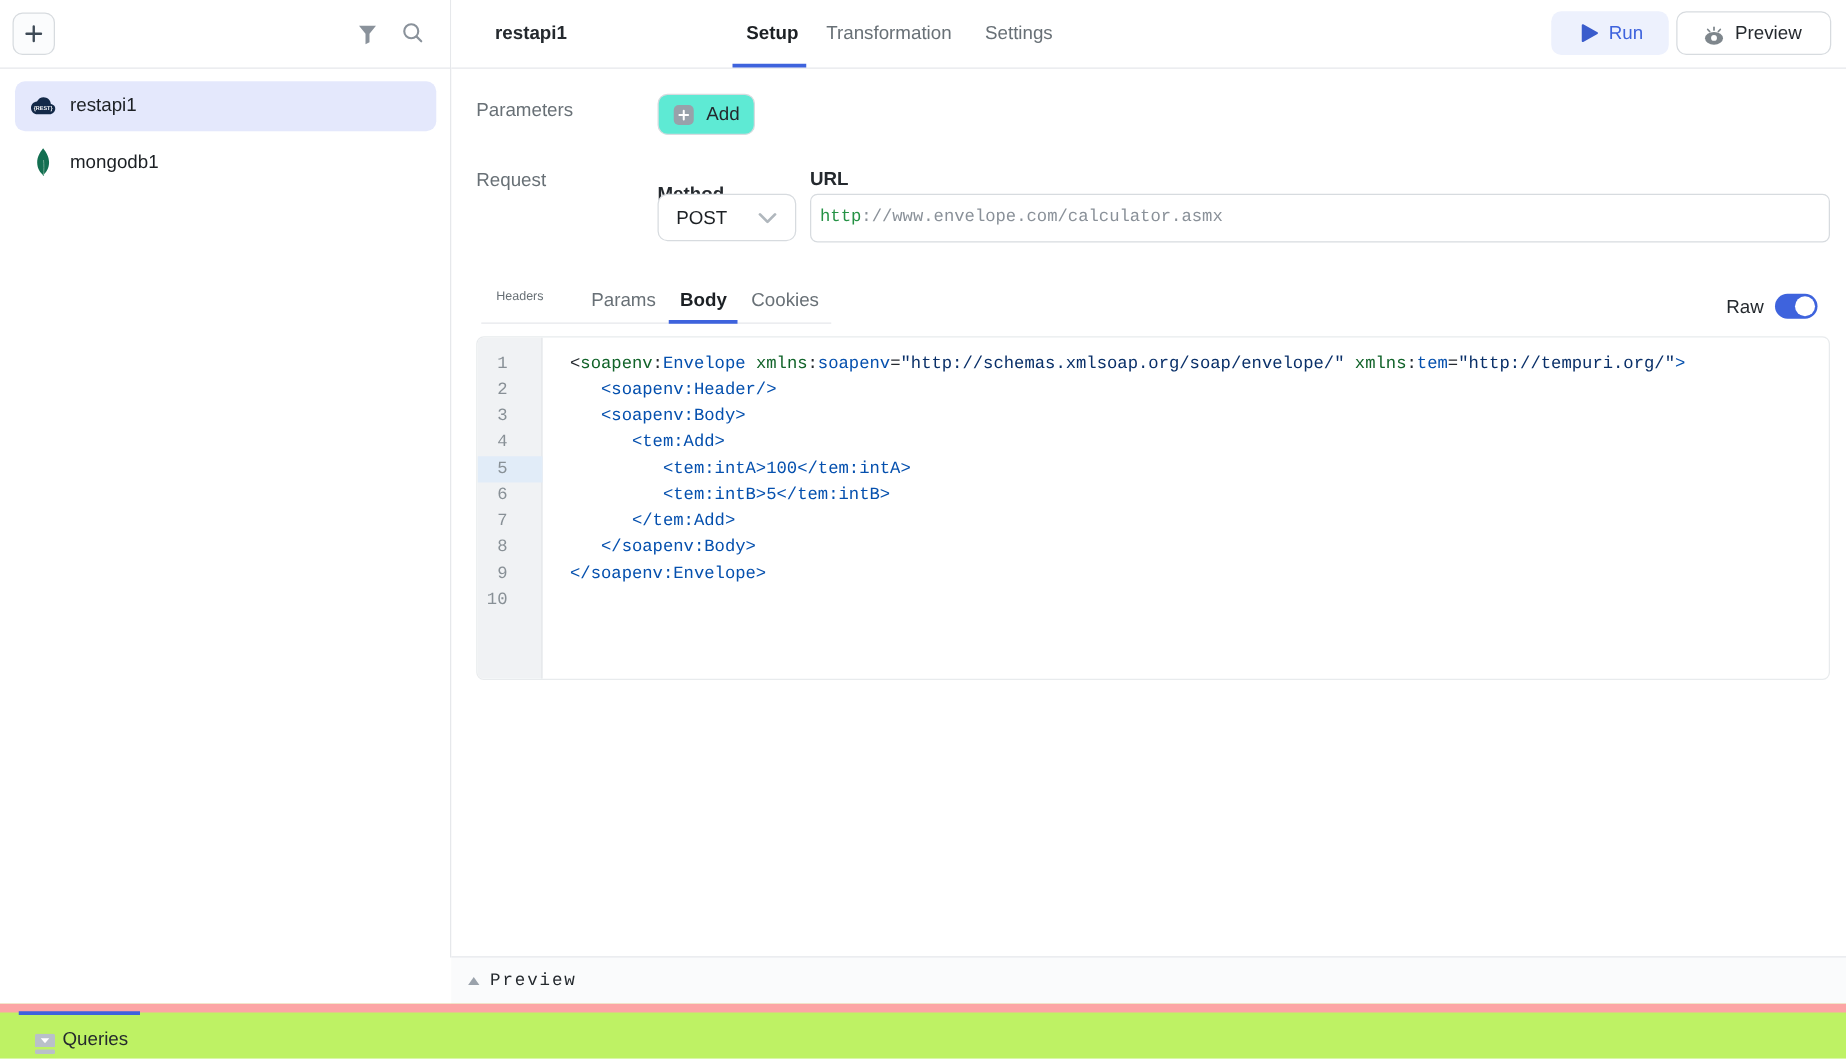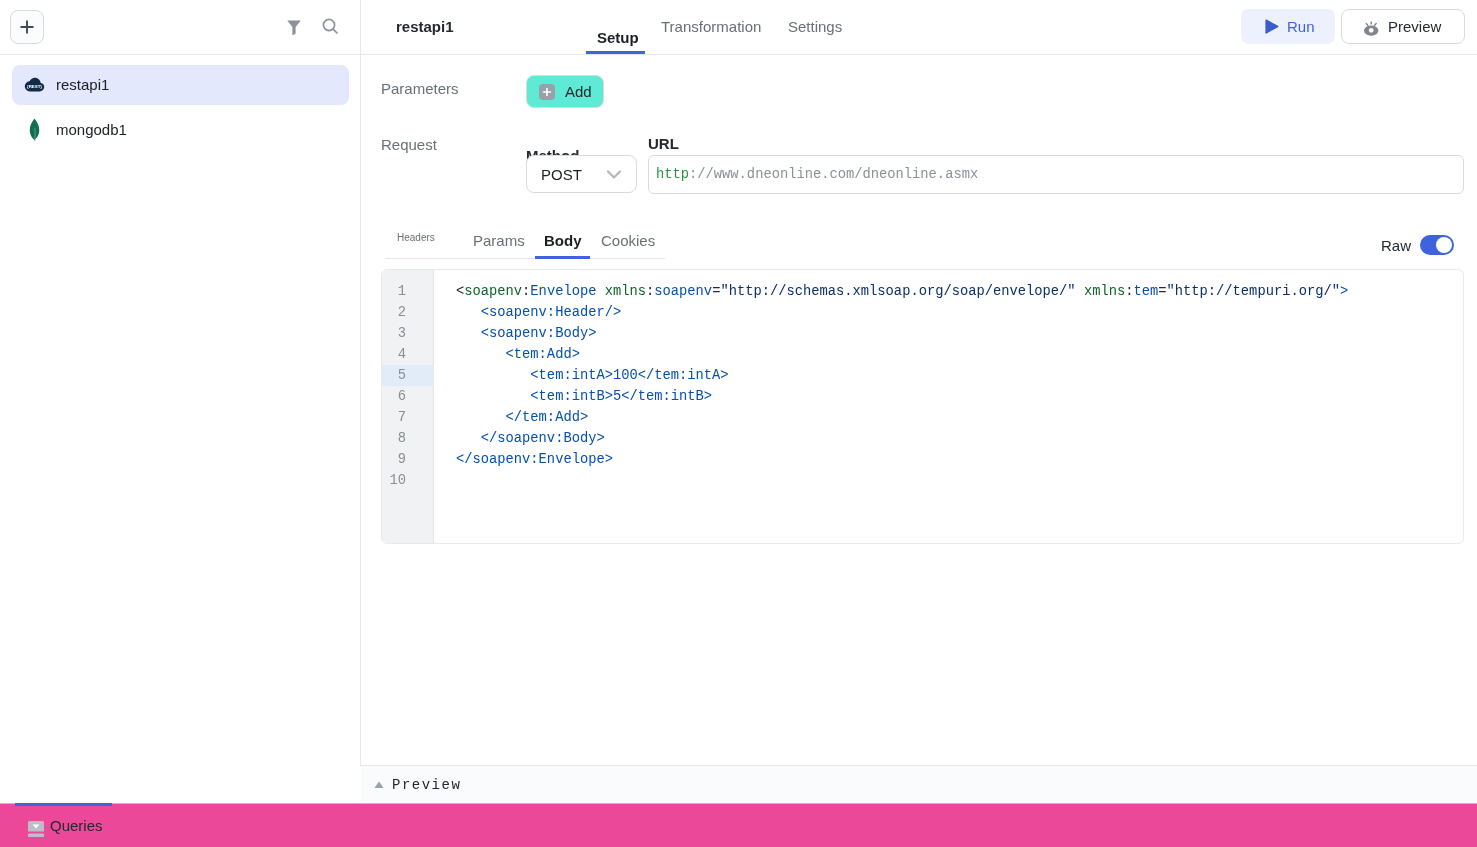--- a/index.html
+++ b/index.html
@@ -38,21 +38,21 @@
 
   <svg class="abs" style="left:29px; top:118px;" width="11" height="23" viewBox="0 0 22 46">
     <path d="M11 1 C5.5 8 1.5 15 1.5 24 C1.5 33 6 40 10 43 L11 45 L12 43 C16 40 20.5 33 20.5 24 C20.5 15 16.5 8 11 1 Z" fill="#136f51"></path>
     <path d="M11.6 20 C12.4 28 12.4 36 11.6 45.5" stroke="#6ba58f" stroke-width="1.6" fill="none"></path>
   </svg>
   <div class="abs" style="left:56px; top:110px; height:40px; line-height:40px; font-size:15px; color:#1c2024;">mongodb1</div>
 </div>
 
 <div class="abs" id="mainheader" style="left:361px; top:0; width:1116px; height:55px; border-bottom:1px solid #e6e8eb; background:#fff;">
   <div class="abs" style="left:35px; top:0; height:54px; line-height:54px; font-size:15px; font-weight:bold; color:#24292e;">restapi1</div>
-  <div class="abs" style="left:236px; top:11px; height:65px; line-height:54px; font-size:15px; font-weight:bold; color:#1c2024;">Setup</div>
+  <div class="abs" style="left:236px; top:0; height:65px; line-height:54px; font-size:15px; font-weight:bold; color:#1c2024;">Setup</div>
   <div class="abs" style="left:225px; top:51px; width:59px; height:3px; background:#3e63dd;"></div>
   <div class="abs" style="left:300px; top:0; height:54px; line-height:54px; font-size:15px; color:#687076;">Transformation</div>
   <div class="abs" style="left:427px; top:0; height:54px; line-height:54px; font-size:15px; color:#687076;">Settings</div>
 
   <div class="abs" style="left:880px; top:9px; width:94px; height:35px; background:#edf1fd; border-radius:8px;">
     <svg class="abs" style="left:22px; top:9px;" width="17" height="17" viewBox="0 0 17 17">
       <path d="M3.2 2.2 L14.6 8.5 L3.2 14.8 Z" fill="#3a5ccc" stroke="#3a5ccc" stroke-width="1.6" stroke-linejoin="round"></path>
     </svg>
     <div class="abs" style="left:46px; top:0; height:35px; line-height:35px; font-size:15px; font-weight:500; color:#3e63dd;">Run</div>
   </div>
@@ -84,21 +84,21 @@
   <div class="abs" style="left:20px; top:81px; font-size:15px; color:#687076;">Request</div>
   <div class="abs" style="left:165px; top:92px; font-size:15px; font-weight:bold; color:#24292e;">Method</div>
   <div class="abs" style="left:165px; top:100px; width:111px; height:38px; border:1px solid #d7dbdf; border-radius:8px; background:#fff;">
     <div class="abs" style="left:14px; top:0; height:37px; line-height:37px; font-size:15px; color:#1c2024;">POST</div>
     <svg class="abs" style="left:77px; top:13px;" width="20" height="12" viewBox="0 0 20 12">
       <path d="M4 2.5 L10 8.5 L16 2.5" fill="none" stroke="#b0b7bd" stroke-width="2.2" stroke-linecap="round" stroke-linejoin="round"></path>
     </svg>
   </div>
   <div class="abs" style="left:287px; top:80px; font-size:15px; font-weight:bold; color:#24292e;">URL</div>
   <div class="abs" style="left:287px; top:100px; width:816px; height:39px; border:1px solid #d7dbdf; border-radius:6px; background:#fff;">
-    <div class="abs mono" style="left:7px; top:0; height:38px; line-height:38px; font-size:13.78px;"><span style="color:#259245;">http</span><span style="color:#8a9199;">://www.dneonline.com/dneonline.asmx</span></div>
+    <div class="abs mono" style="left:7px; top:0; height:38px; line-height:38px; font-size:13.78px;"><span style="color:#259245;">http</span><span style="color:#8a9199;">://www.envelope.com/calculator.asmx</span></div>
   </div>
 
   <div class="abs" style="left:36px; top:177px; font-size:10px; color:#687076;">Headers</div>
   <div class="abs" style="left:112px; top:177px; font-size:15px; color:#687076;">Params</div>
   <div class="abs" style="left:183px; top:177px; font-size:15px; font-weight:bold; color:#1c2024;">Body</div>
   <div class="abs" style="left:240px; top:177px; font-size:15px; color:#687076;">Cookies</div>
   <div class="abs" style="left:24px; top:203px; width:280px; height:1px; background:#e6e8eb;"></div>
   <div class="abs" style="left:174px; top:201px; width:55px; height:3px; background:#3e63dd;"></div>
 
   <div class="abs" style="left:1020px; top:182px; font-size:15px; color:#24292e;">Raw</div>
@@ -130,21 +130,21 @@
   #code .p { color:#24292f; }
 </style>
 
 <div class="abs" style="left:361px; top:765px; width:1116px; height:38px; border-top:1px solid #e6e8eb; background:#fafbfc;">
   <svg class="abs" style="left:13px; top:15px;" width="10" height="8" viewBox="0 0 10 8">
     <path d="M5 0.5 L9.5 7 H0.5 Z" fill="#9aa2ab"></path>
   </svg>
   <div class="abs mono" style="left:31px; top:0; height:38px; line-height:38px; font-size:14px; letter-spacing:1.5px; color:#24292e;">Preview</div>
 </div>
 
-<div class="abs" style="left:0; top:803px; width:1477px; height:44px; border-top:1px solid #fca5a5; background:#ec4899;">
+<div class="abs" style="left:0; top:803px; width:1477px; height:44px; border-top:7px solid #fca5a5; background:#bef264;">
   <div class="abs" style="left:15px; top:-1px; width:97px; height:3px; background:#3e63dd;"></div>
   <svg class="abs" style="left:28px; top:17px;" width="16" height="17" viewBox="0 0 16 17">
     <path d="M0 1.5 A1.5 1.5 0 0 1 1.5 0 H14.5 A1.5 1.5 0 0 1 16 1.5 V10.5 H0 Z" fill="#b9c0c9"></path>
     <path d="M4.6 3.6 H11.4 L8 7.6 Z" fill="#ffffff"></path>
     <rect x="0" y="12.5" width="16" height="3.6" rx="1.2" fill="#b9c0c9"></rect>
   </svg>
   <div class="abs" style="left:50px; top:0; height:43px; line-height:43px; font-size:15px; font-weight:500; color:#24292e;">Queries</div>
 </div>
 
 </body></html>

